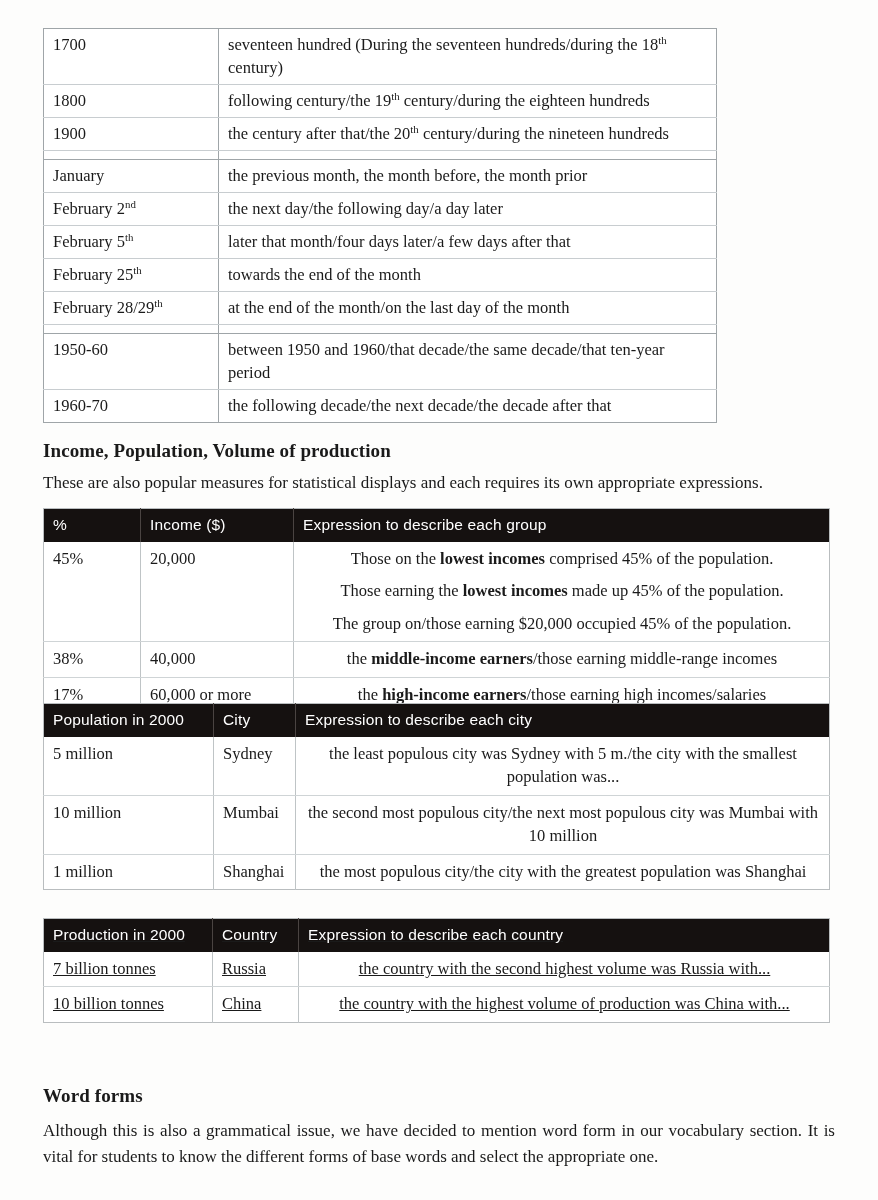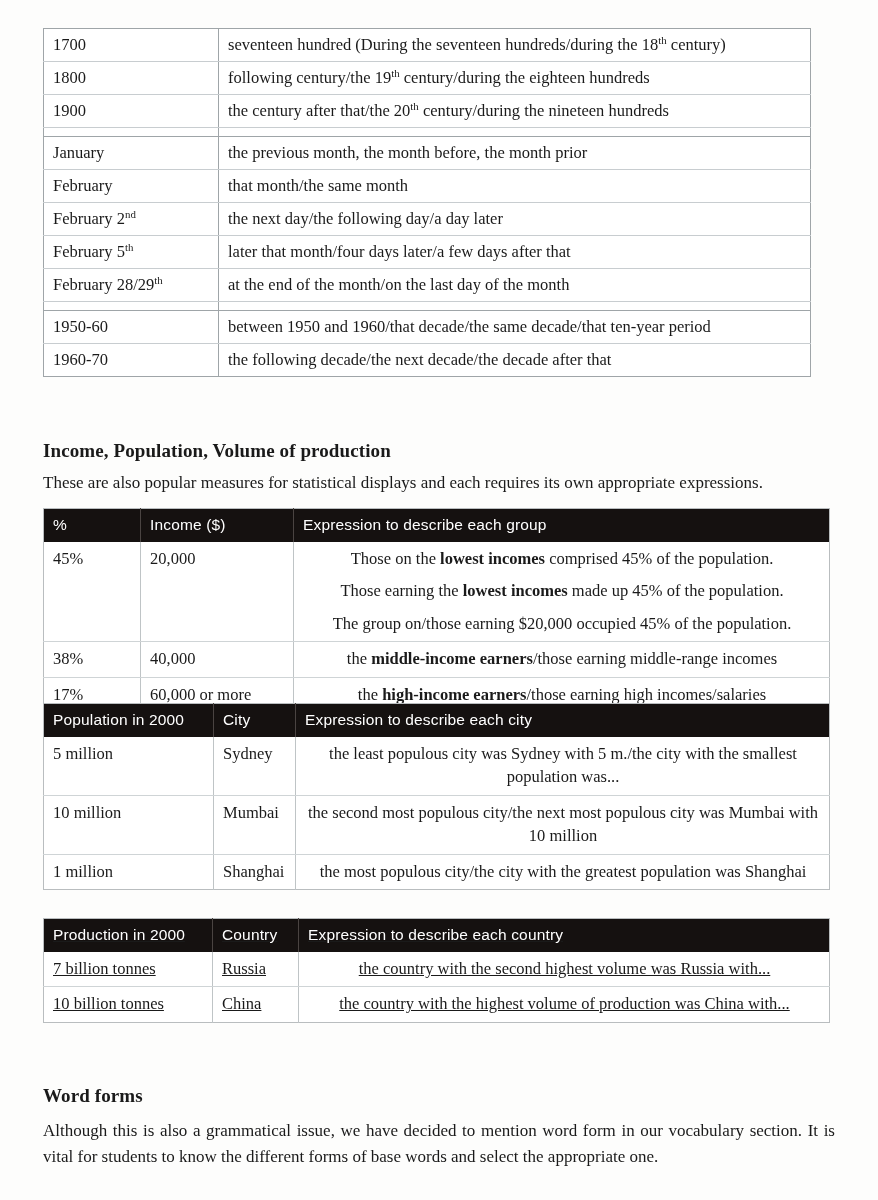--- a/index.html
+++ b/index.html
@@ -36,21 +36,21 @@
     line-height: 1.42;
     font-weight: normal;
     text-align: left;
   }
 
   
   .t-time {
     position: absolute;
     left: 43px;
     top: 28px;
-    width: 768px;
+    width: 674px;
     border: 1px solid #9fa5a8;
   }
   .t-time td {
     border-bottom: 1px solid #c8cdd0;
     border-right: 1px solid #9fa5a8;
     height: 24px;
   }
   .t-time td.c2 { border-right: none; }
   .t-time tr:last-child td { border-bottom: none; }
   .t-time tr.spacer td {
@@ -126,30 +126,30 @@
         </tr>
         <tr class="spacer">
           <td class="c1"></td>
           <td class="c2"></td>
         </tr>
         <tr>
           <td class="c1" style="width: 157px;">January</td>
           <td class="c2">the previous month, the month before, the month prior</td>
         </tr>
         <tr>
-          <td class="c1" style="width: 157px;">February</td>
-          <td class="c2">that month/the same month</td>
-        </tr>
-        <tr>
           <td class="c1" style="width: 157px;">February 2<sup>nd</sup></td>
           <td class="c2">the next day/the following day/a day later</td>
         </tr>
         <tr>
           <td class="c1" style="width: 157px;">February 5<sup>th</sup></td>
           <td class="c2">later that month/four days later/a few days after that</td>
+        </tr>
+        <tr>
+          <td class="c1" style="width: 157px;">February 25<sup>th</sup></td>
+          <td class="c2">towards the end of the month</td>
         </tr>
         <tr>
           <td class="c1" style="width: 157px;">February 28/29<sup>th</sup></td>
           <td class="c2">at the end of the month/on the last day of the month</td>
         </tr>
         <tr class="spacer">
           <td class="c1"></td>
           <td class="c2"></td>
         </tr>
         <tr>

